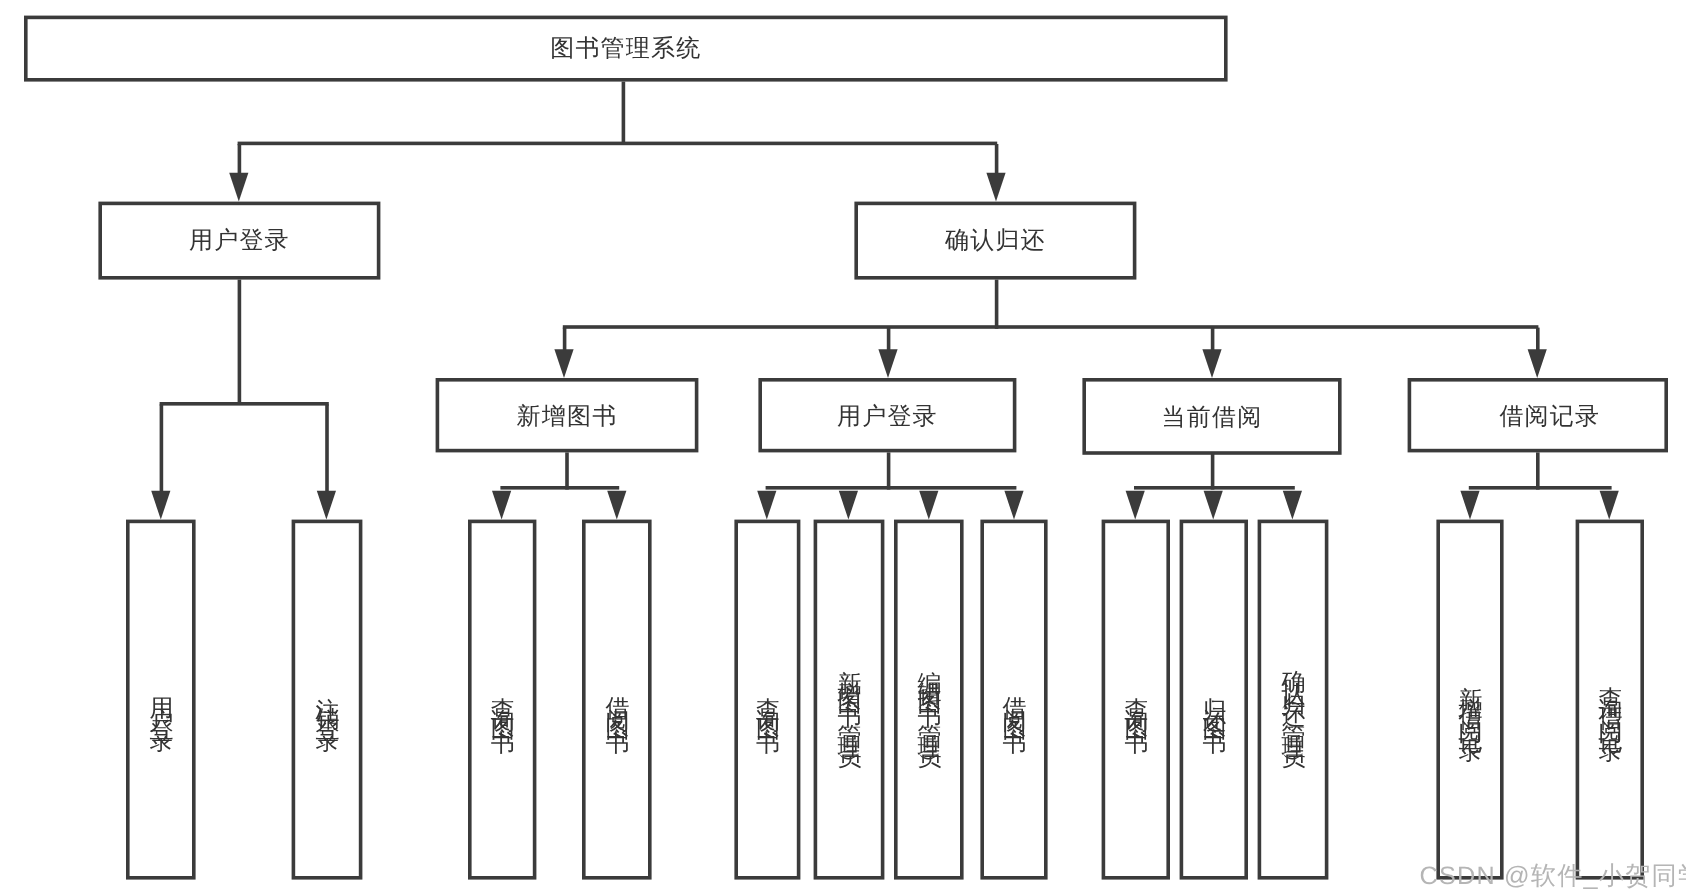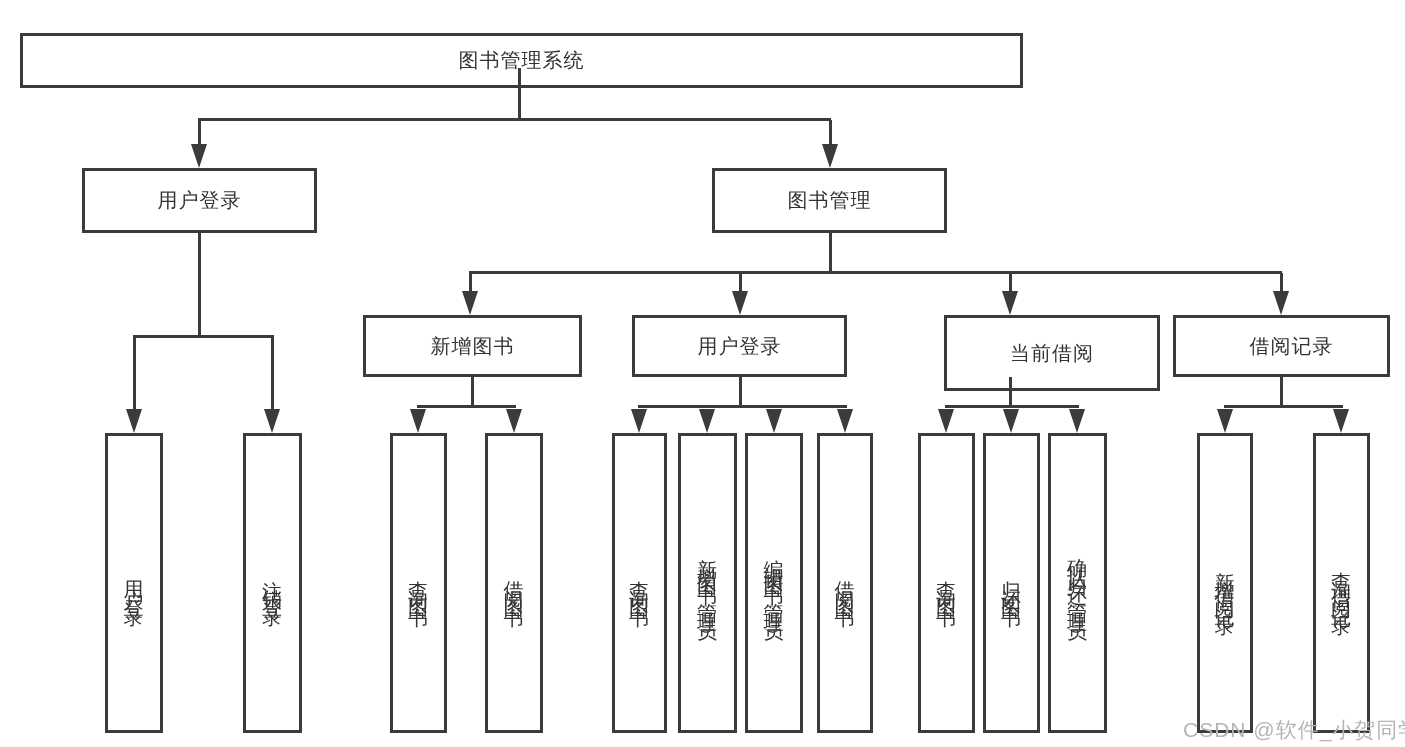--- a/index.html
+++ b/index.html
@@ -25,26 +25,26 @@
   }
   .hline,.vline,.stem{position:absolute;background:var(--line);}
   .hline{height:3px;}
   .vline,.stem{width:3px;}
   .arrow{
     position:absolute;width:0;height:0;
     border-left:8px solid transparent;border-right:8px solid transparent;
     border-top:24px solid var(--line);
   }
   
-  .box-root{left:20px;top:13px;width:1003px;height:55px;margin-top:20px;}
+  .box-root{left:20px;top:13px;width:1003px;height:55px;}
   .box-user{left:82px;top:168px;width:235px;height:65px;}
   .box-bm{left:712px;top:168px;width:235px;height:65px;}
   .box-nb{left:363px;top:315px;width:219px;height:62px;}
   .box-bb{left:632px;top:315px;width:215px;height:62px;}
-  .box-cb{left:902px;top:315px;width:216px;height:76px;margin-left:42px;}
+  .box-cb{left:902px;top:315px;width:216px;height:64px;}
   .box-br{left:1173px;top:315px;width:217px;height:62px;padding-left:20px;}
   .leaf{top:433px;height:300px;}
   .box-a1{left:105px;width:58px;}
   .box-a2{left:243px;width:59px;}
   .box-b1{left:390px;width:57px;}
   .box-b2{left:485px;width:58px;}
   .box-c1{left:612px;width:55px;}
   .box-c2{left:678px;width:59px;}
   .box-c3{left:745px;width:58px;}
   .box-c4{left:817px;width:56px;}
@@ -64,21 +64,21 @@
 <div class="canvas">
 
   <div class="node h-node box-root">
     <span>图书管理系统</span>
   </div>
 
   <div class="node h-node box-user">
     <span>用户登录</span>
   </div>
   <div class="node h-node box-bm">
-    <span>图书管理</span>
+    <span>确认归还</span>
   </div>
 
   <div class="node h-node box-nb">
     <span>新增图书</span>
   </div>
   <div class="node h-node box-bb">
     <span>用户登录</span>
   </div>
   <div class="node h-node box-cb">
     <span>当前借阅</span>

